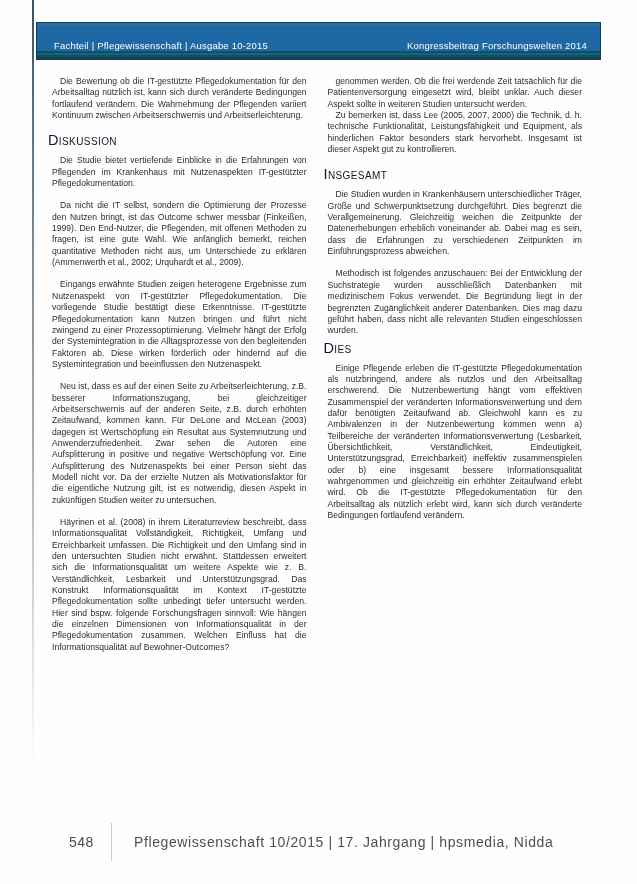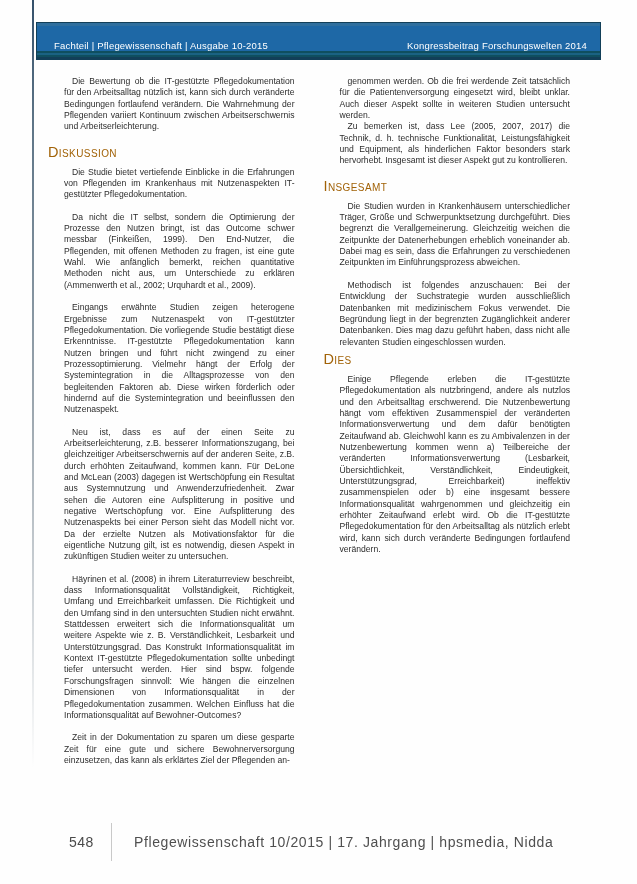--- a/index.html
+++ b/index.html
@@ -22,24 +22,24 @@
       #123f58 34px, #123f58 100%);
     border:1px solid #123f58;
     display:flex; justify-content:space-between; align-items:center;
     padding:16px 13px 8px 17px; color:#ffffff; font-size:9.5px; letter-spacing:0.2px;
   }
   .content {
     position:absolute; left:48px; top:76px; width:538px;
     display:flex; gap:13px;
   }
   .col { flex:1; text-align:justify; color:#2c2c2c; font-size:8.6px; line-height:11.35px; }
-  .para { margin:0 16px 11px; text-indent:8px; -webkit-hyphens:auto; hyphens:auto; }
+  .para { margin:0 4px 11px; text-indent:8px; -webkit-hyphens:auto; hyphens:auto; }
   .para.flush { margin-bottom:0; }
   .heading {
-    font-variant:small-caps; font-weight:normal; color:#a16207;
+    font-variant:small-caps; font-weight:normal; color:#0f172a;
     font-size:14.5px; line-height:16px; margin:3px 0 7px; letter-spacing:0.4px;
     text-indent:0; text-align:left;
   }
   .footer {
     position:absolute; left:69px; top:822px; height:40px;
     display:flex; align-items:center; color:#4a4a4a; font-size:14px;
   }
   .footer .page-number { width:26px; letter-spacing:0.5px; }
   .footer .divider { width:1px; height:38px; background:#c9c9c9; margin:0 22px 0 16px; }
   .footer .journal-line { letter-spacing:0.6px; color:#4f4f4f; }
@@ -59,26 +59,25 @@
   <div class="content">
 
     <section class="col">
       <p class="para">Die Bewertung ob die IT-gestützte Pflegedokumentation für den Arbeitsalltag nützlich ist, kann sich durch veränderte Bedingungen fortlaufend verändern. Die Wahrnehmung der Pflegenden variiert Kontinuum zwischen Arbeitserschwernis und Arbeitserleichterung.</p>
       <h2 class="heading">Diskussion</h2>
       <p class="para">Die Studie bietet vertiefende Einblicke in die Erfahrungen von Pflegenden im Krankenhaus mit Nutzenaspekten IT-gestützter Pflegedokumentation.</p>
       <p class="para">Da nicht die IT selbst, sondern die Optimierung der Prozesse den Nutzen bringt, ist das Outcome schwer messbar (Finkeißen, 1999). Den End-Nutzer, die Pflegenden, mit offenen Methoden zu fragen, ist eine gute Wahl. Wie anfänglich bemerkt, reichen quantitative Methoden nicht aus, um Unterschiede zu erklären (Ammenwerth et al., 2002; Urquhardt et al., 2009).</p>
       <p class="para">Eingangs erwähnte Studien zeigen heterogene Ergebnisse zum Nutzenaspekt von IT-gestützter Pflegedokumentation. Die vorliegende Studie bestätigt diese Erkenntnisse. IT-gestützte Pflegedokumentation kann Nutzen bringen und führt nicht zwingend zu einer Prozessoptimierung. Vielmehr hängt der Erfolg der Systemintegration in die Alltagsprozesse von den begleitenden Faktoren ab. Diese wirken förderlich oder hindernd auf die Systemintegration und beeinflussen den Nutzenaspekt.</p>
       <p class="para">Neu ist, dass es auf der einen Seite zu Arbeitserleichterung, z.B. besserer Informationszugang, bei gleichzeitiger Arbeitserschwernis auf der anderen Seite, z.B. durch erhöhten Zeitaufwand, kommen kann. Für DeLone and McLean (2003) dagegen ist Wertschöpfung ein Resultat aus Systemnutzung und Anwenderzufriedenheit. Zwar sehen die Autoren eine Aufsplitterung in positive und negative Wertschöpfung vor. Eine Aufsplitterung des Nutzenaspekts bei einer Person sieht das Modell nicht vor. Da der erzielte Nutzen als Motivationsfaktor für die eigentliche Nutzung gilt, ist es notwendig, diesen Aspekt in zukünftigen Studien weiter zu untersuchen.</p>
       <p class="para">Häyrinen et al. (2008) in ihrem Literaturreview beschreibt, dass Informationsqualität Vollständigkeit, Richtigkeit, Umfang und Erreichbarkeit umfassen. Die Richtigkeit und den Umfang sind in den untersuchten Studien nicht erwähnt. Stattdessen erweitert sich die Informationsqualität um weitere Aspekte wie z. B. Verständlichkeit, Lesbarkeit und Unterstützungsgrad. Das Konstrukt Informationsqualität im Kontext IT-gestützte Pflegedokumentation sollte unbedingt tiefer untersucht werden. Hier sind bspw. folgende Forschungsfragen sinnvoll: Wie hängen die einzelnen Dimensionen von Informationsqualität in der Pflegedokumentation zusammen. Welchen Einfluss hat die Informationsqualität auf Bewohner-Outcomes?</p>
-      <p class="para">Zeit in der Dokumentation zu sparen um diese gesparte Zeit für eine gute und sichere Bewohnerversorgung einzusetzen, das kann als erklärtes Ziel der Pflegenden an-</p>
     </section>
 
     <section class="col">
       <p class="para flush">genommen werden. Ob die frei werdende Zeit tatsächlich für die Patientenversorgung eingesetzt wird, bleibt unklar. Auch dieser Aspekt sollte in weiteren Studien untersucht werden.</p>
-      <p class="para">Zu bemerken ist, dass Lee (2005, 2007, 2017) die Technik, d. h. technische Funktionalität, Leistungsfähigkeit und Equipment, als hinderlichen Faktor besonders stark hervorhebt. Insgesamt ist dieser Aspekt gut zu kontrollieren.</p>
+      <p class="para">Zu bemerken ist, dass Lee (2005, 2007, 2000) die Technik, d. h. technische Funktionalität, Leistungsfähigkeit und Equipment, als hinderlichen Faktor besonders stark hervorhebt. Insgesamt ist dieser Aspekt gut zu kontrollieren.</p>
       <h2 class="heading">Insgesamt</h2>
       <p class="para">Die Studien wurden in Krankenhäusern unterschiedlicher Träger, Größe und Schwerpunktsetzung durchgeführt. Dies begrenzt die Verallgemeinerung. Gleichzeitig weichen die Zeitpunkte der Datenerhebungen erheblich voneinander ab. Dabei mag es sein, dass die Erfahrungen zu verschiedenen Zeitpunkten im Einführungsprozess abweichen.</p>
       <p class="para flush">Methodisch ist folgendes anzuschauen: Bei der Entwicklung der Suchstrategie wurden ausschließlich Datenbanken mit medizinischem Fokus verwendet. Die Begründung liegt in der begrenzten Zugänglichkeit anderer Datenbanken. Dies mag dazu geführt haben, dass nicht alle relevanten Studien eingeschlossen wurden.</p>
       <h2 class="heading">Dies</h2>
       <p class="para">Einige Pflegende erleben die IT-gestützte Pflegedokumentation als nutzbringend, andere als nutzlos und den Arbeitsalltag erschwerend. Die Nutzenbewertung hängt vom effektiven Zusammenspiel der veränderten Informationsverwertung und dem dafür benötigten Zeitaufwand ab. Gleichwohl kann es zu Ambivalenzen in der Nutzenbewertung kommen wenn a) Teilbereiche der veränderten Informationsverwertung (Lesbarkeit, Übersichtlichkeit, Verständlichkeit, Eindeutigkeit, Unterstützungsgrad, Erreichbarkeit) ineffektiv zusammenspielen oder b) eine insgesamt bessere Informationsqualität wahrgenommen und gleichzeitig ein erhöhter Zeitaufwand erlebt wird. Ob die IT-gestützte Pflegedokumentation für den Arbeitsalltag als nützlich erlebt wird, kann sich durch veränderte Bedingungen fortlaufend verändern.</p>
     </section>
 
   </div>
 
   <div class="footer">

